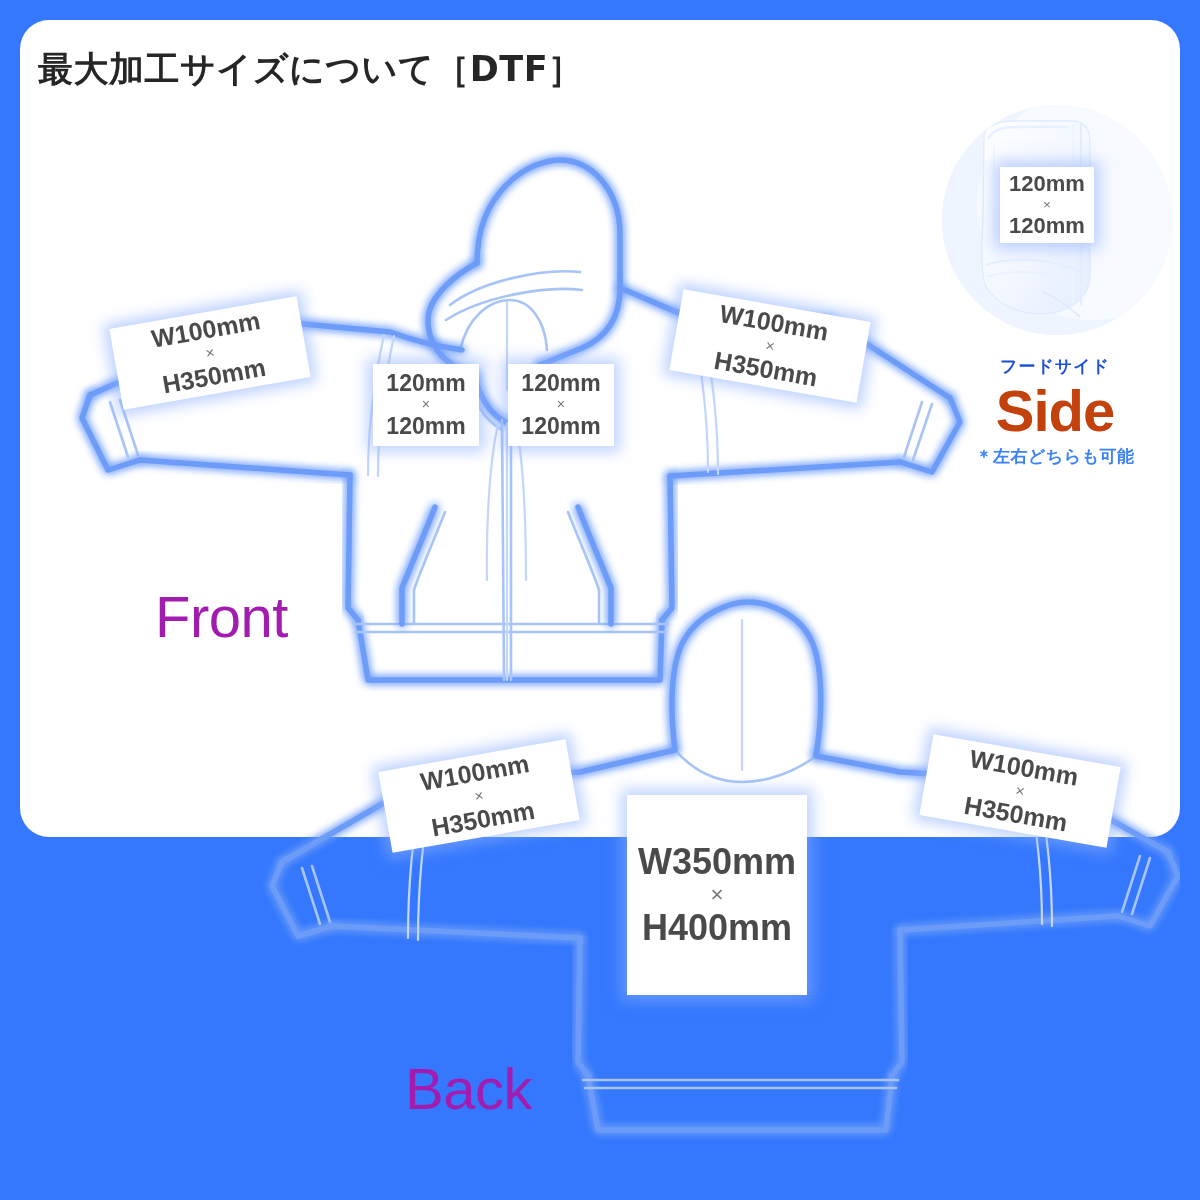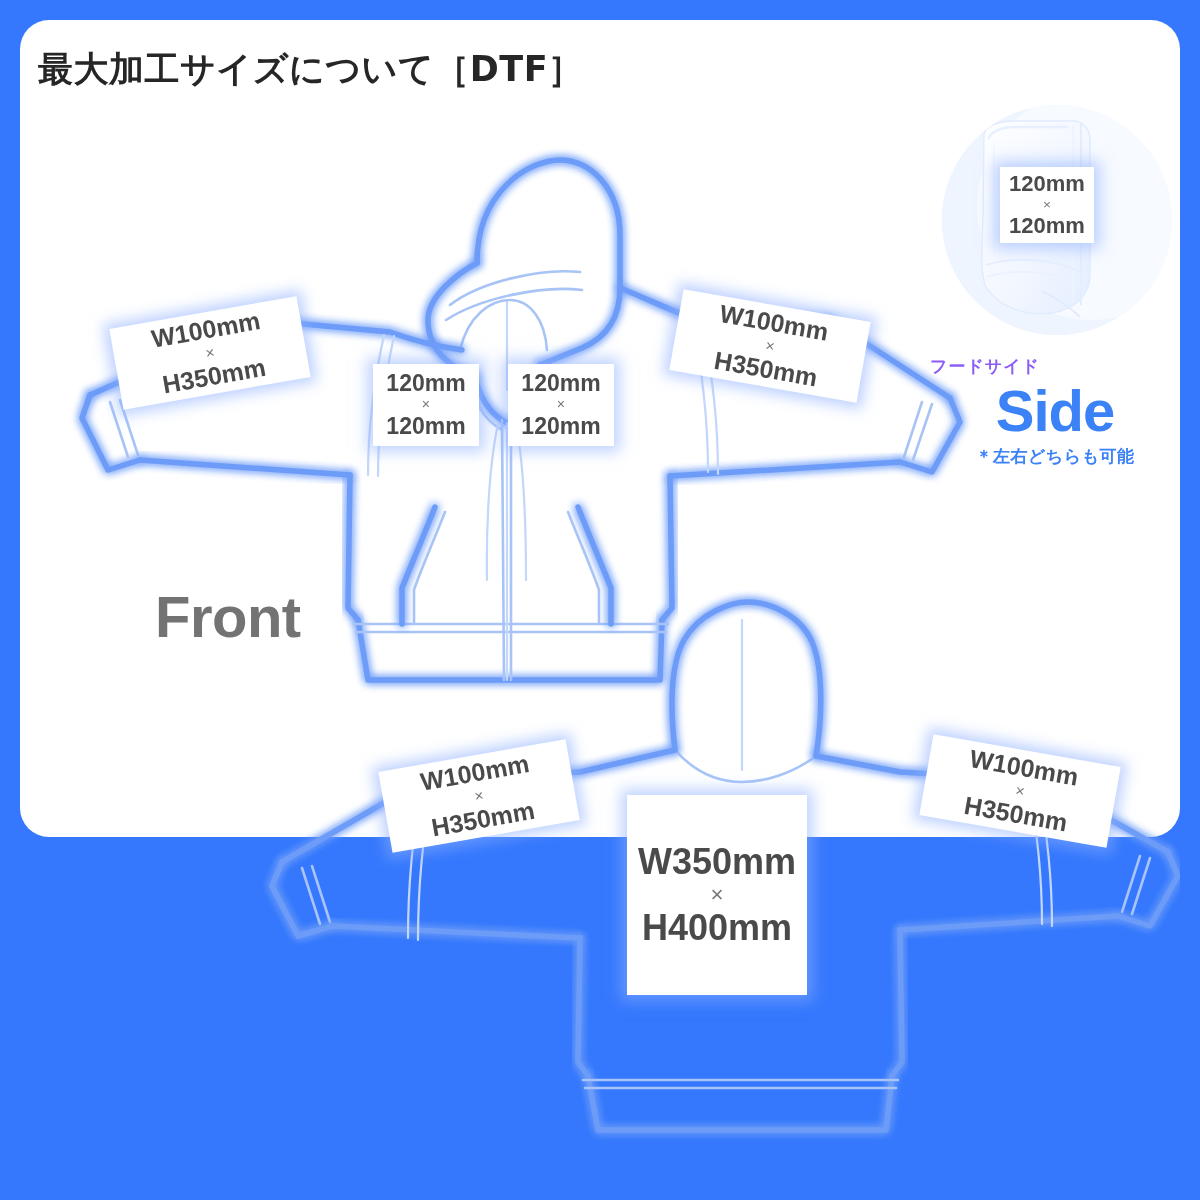--- a/index.html
+++ b/index.html
@@ -80,22 +80,22 @@
   
   .lbl-side {
     width: 94px; height: 76px;
     font-size: 22px;
   }
 
   
   .caption {
     position: absolute;
     font-size: 58px;
-    font-weight: 700;
-    color: #737373;
+    font-weight: 400;
+    color: #a21caf;
     font-family: "Liberation Sans", "DejaVu Sans", sans-serif;
     letter-spacing: -0.5px;
     z-index: 25;
   }
 
   
   .side-block {
     position: absolute;
     left: 910px; top: 85px;
     width: 250px; height: 385px;
@@ -106,34 +106,34 @@
     width: 230px; height: 230px;
     border-radius: 50%;
     overflow: hidden;
     background:
       radial-gradient(circle at 72% 30%, #ffffff 0%, #f4f8ff 45%, #e6efff 75%, #eef4ff 100%);
   }
   .side-photo svg { position: absolute; left: 0; top: 0; }
   .side-sub {
     position: absolute;
     left: 0; top: 250px; width: 250px;
-    text-align: left;
+    text-align: center;
     font-size: 17px;
     font-weight: 700;
-    color: #8b5cf6;
+    color: #1d4ed8;
     letter-spacing: 1px;
     font-family: "DejaVu Sans", "Liberation Sans", sans-serif;
   }
   .side-title {
     position: absolute;
     left: 0; top: 272px; width: 250px;
     text-align: center;
     font-size: 58px;
     font-weight: 700;
-    color: #3b82f6;
+    color: #c2410c;
     letter-spacing: -1px;
   }
   .side-note {
     position: absolute;
     left: 0; top: 340px; width: 250px;
     text-align: center;
     font-size: 17px;
     font-weight: 700;
     color: #3b82f6;
     letter-spacing: 0.5px;
@@ -333,20 +333,21 @@
       <span class="x">×</span>
       <span class="v">H350mm</span>
     </div>
 
     <div class="lbl lbl-back" style="left:607px; top:775px;">
       <span class="v">W350mm</span>
       <span class="x">×</span>
       <span class="v">H400mm</span>
     </div>
 
+    <div class="caption" style="left:385px; top:1035px;">Back</div>
 
     <div class="side-block">
       <div class="side-photo">
         <svg width="230" height="230" viewBox="0 0 230 230">
           <defs>
             <linearGradient id="hoodg" x1="0" y1="0" x2="1" y2="1">
               <stop offset="0%" stop-color="#fdfeff"></stop>
               <stop offset="55%" stop-color="#f3f7ff"></stop>
               <stop offset="100%" stop-color="#e4eeff"></stop>
             </linearGradient>

